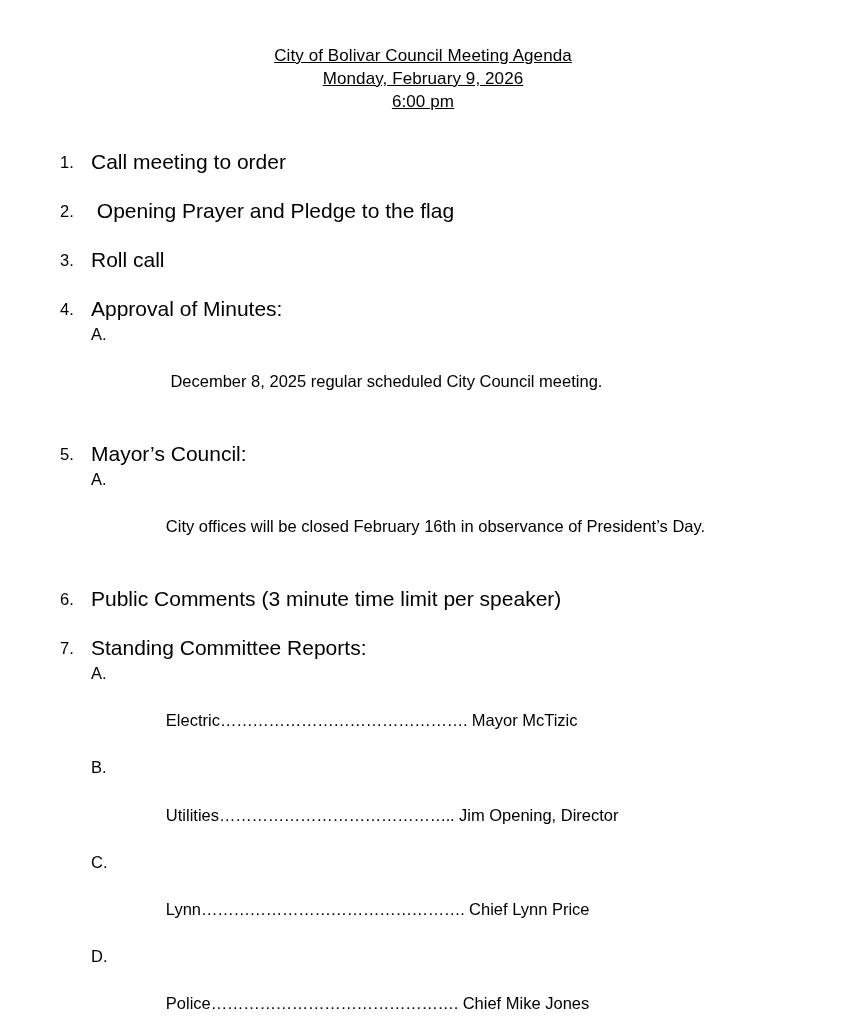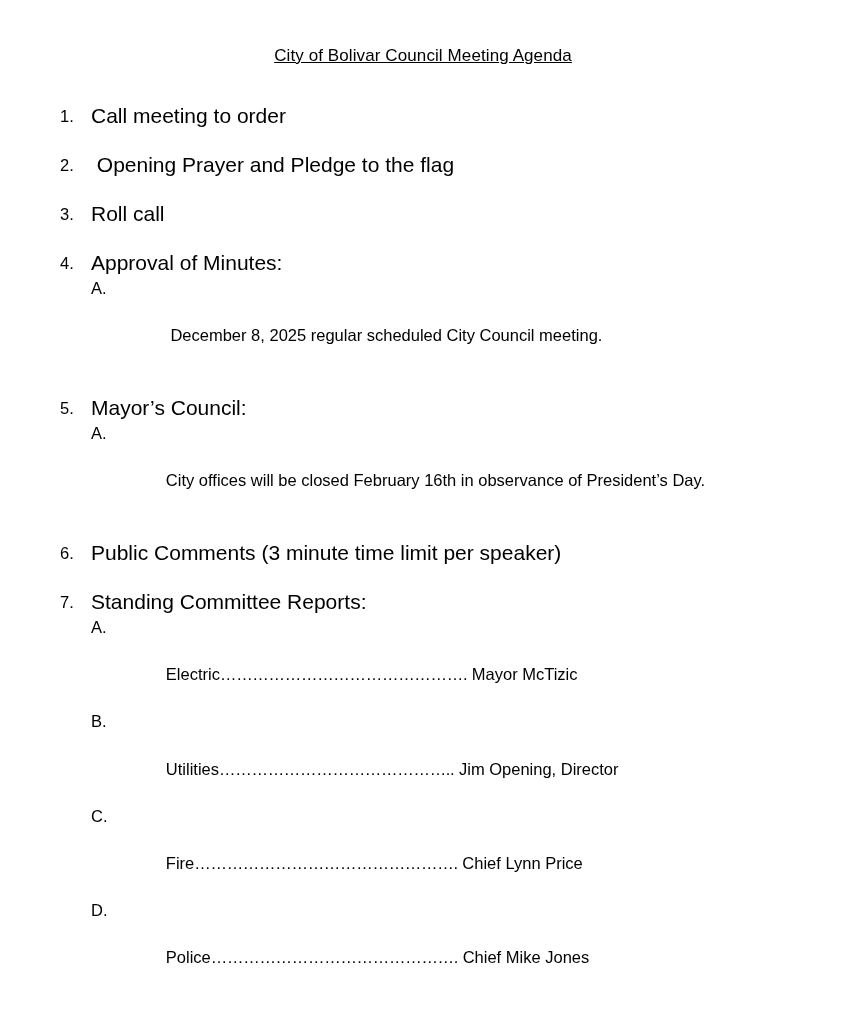--- a/index.html
+++ b/index.html
@@ -92,20 +92,26 @@
 </style>
 </head>
 <body>
 
 <div class="page">
 
   <div class="header">
     <div class="header-row">
       <span class="header-line">City of Bolivar Council Meeting Agenda</span>
     </div>
+    <div class="header-row">
+      <span class="header-line">Monday, February 9, 2026</span>
+    </div>
+    <div class="header-row">
+      <span class="header-line">6:00 pm</span>
+    </div>
   </div>
 
   <div class="spacer-after-header"></div>
 
   <ol class="agenda">
 
     <li class="item">
       <span class="num">1.</span>
       <span class="item-title">Call meeting to order</span>
     </li>
@@ -154,21 +160,21 @@
         <li>
           <span class="sub-letter">A.</span>
           <span>Electric</span><span class="dots">……………………………………….</span><span> Mayor McTizic</span>
         </li>
         <li>
           <span class="sub-letter">B.</span>
           <span>Utilities</span><span class="dots">……………………………………..</span><span> Jim Opening, Director</span>
         </li>
         <li>
           <span class="sub-letter">C.</span>
-          <span>Fire</span><span class="dots">………………………………………….</span><span> Chief Lynn Price</span>
+          <span>Lynn</span><span class="dots">………………………………………….</span><span> Chief Lynn Price</span>
         </li>
         <li>
           <span class="sub-letter">D.</span>
           <span>Police</span><span class="dots">……………………………………….</span><span> Chief Mike Jones</span>
         </li>
 
       </ul>
     </li>
 
   </ol>

